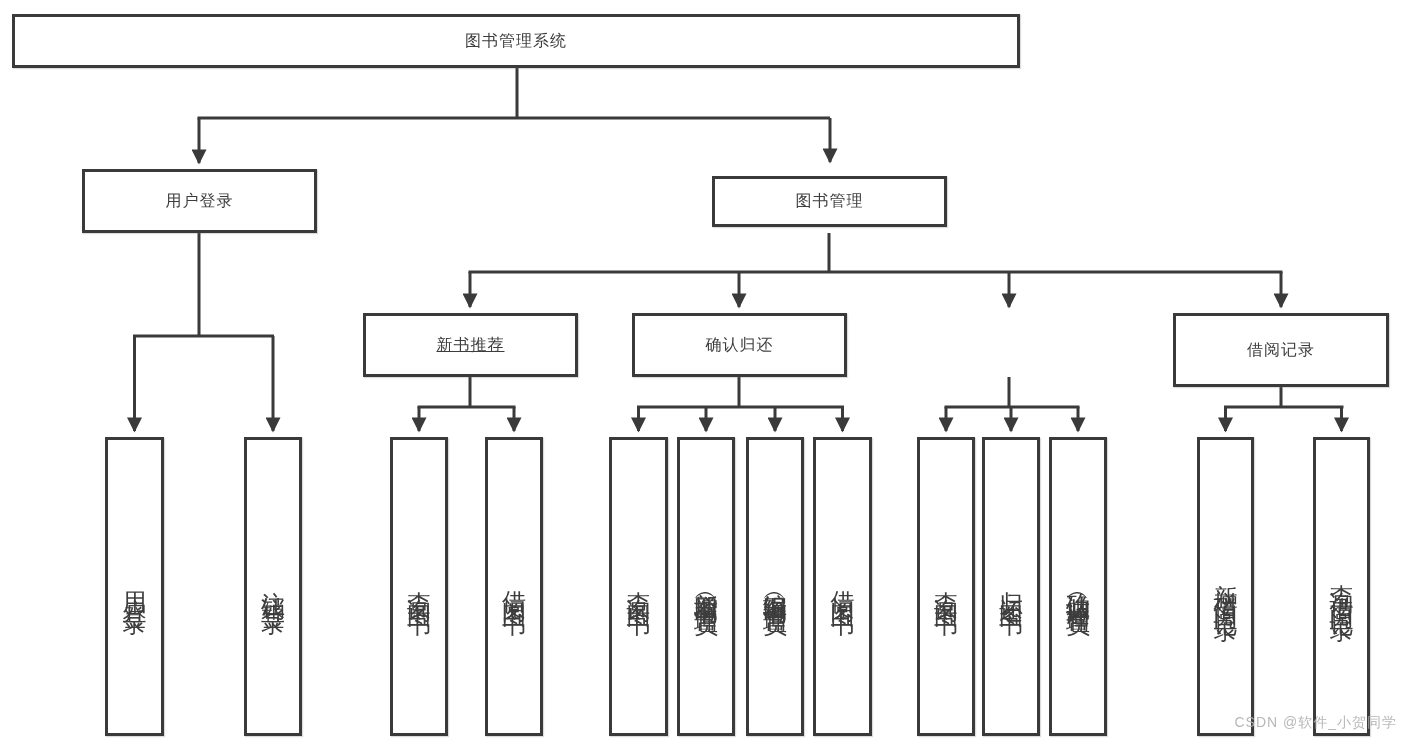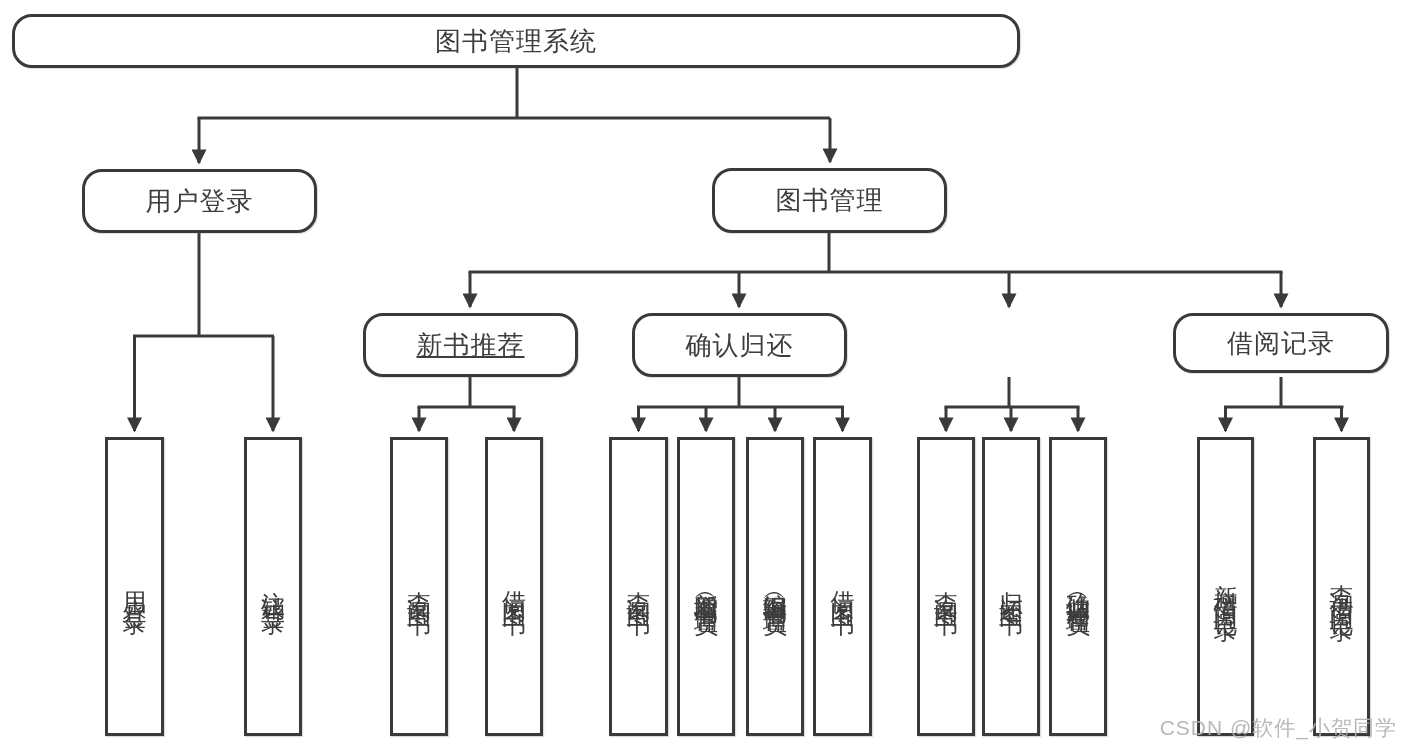--- a/index.html
+++ b/index.html
@@ -11,34 +11,34 @@
     position:absolute;
     box-sizing:border-box;
     border:3px solid #3a3a3a;
     background:#ffffff;
     display:flex;
     align-items:center;
     justify-content:center;
     color:#3d3d3d;
     box-shadow:1px 1px 1px rgba(120,120,120,0.25);
   }
-  .node.h{font-size:26px;letter-spacing:1px;border-radius:20px;}
+  .node.h{font-size:16px;letter-spacing:1px;}
   .node.v{
     font-size:24px;
     writing-mode:vertical-rl;
     text-orientation:mixed;
     letter-spacing:0.30em;
     line-height:1;
   }
   .node.v.long{letter-spacing:0.12em;}
   #watermark{
     position:absolute;
     right:8px;
     top:714px;
-    font-size:21px;
+    font-size:14px;
     color:rgba(178,178,178,0.92);
     letter-spacing:1px;
     z-index:10;
     white-space:nowrap;
   }
 </style>
 </head>
 <body>
 
 <div id="canvas">
@@ -83,25 +83,25 @@
       <path marker-end="url(#arrow)" d="M1078,407 V431"></path>
 
       <path marker-end="url(#arrow)" d="M1225.5,407 V431"></path>
       <path marker-end="url(#arrow)" d="M1341.5,407 V431"></path>
     </g>
   </svg>
 
   <div class="node h" style="left:12px;top:14px;width:1008px;height:54px;">图书管理系统</div>
 
   <div class="node h" style="left:82px;top:169px;width:235px;height:64px;">用户登录</div>
-  <div class="node h" style="left:712px;top:168px;width:235px;height:65px;">图书管理</div>
+  <div class="node h" style="left:712px;top:176px;width:235px;height:51px;">图书管理</div>
 
   <div class="node h" style="left:363px;top:313px;width:215px;height:64px;text-decoration:underline;">新书推荐</div>
   <div class="node h" style="left:632px;top:313px;width:215px;height:64px;">确认归还</div>
-  <div class="node h" style="left:1173px;top:313px;width:216px;height:60px;">借阅记录</div>
+  <div class="node h" style="left:1173px;top:313px;width:216px;height:74px;">借阅记录</div>
 
   <div class="node v" style="left:105px;top:437px;width:59px;height:299px;">用户登录</div>
   <div class="node v" style="left:244px;top:437px;width:58px;height:299px;">注销登录</div>
 
   <div class="node v" style="left:390px;top:437px;width:58px;height:299px;">查询图书</div>
   <div class="node v" style="left:485px;top:437px;width:58px;height:299px;">借阅图书</div>
 
   <div class="node v" style="left:609px;top:437px;width:59px;height:299px;">查询图书</div>
   <div class="node v long" style="left:677px;top:437px;width:58px;height:299px;">新增图书（管理员）</div>
   <div class="node v long" style="left:746px;top:437px;width:58px;height:299px;">编辑图书（管理员）</div>

